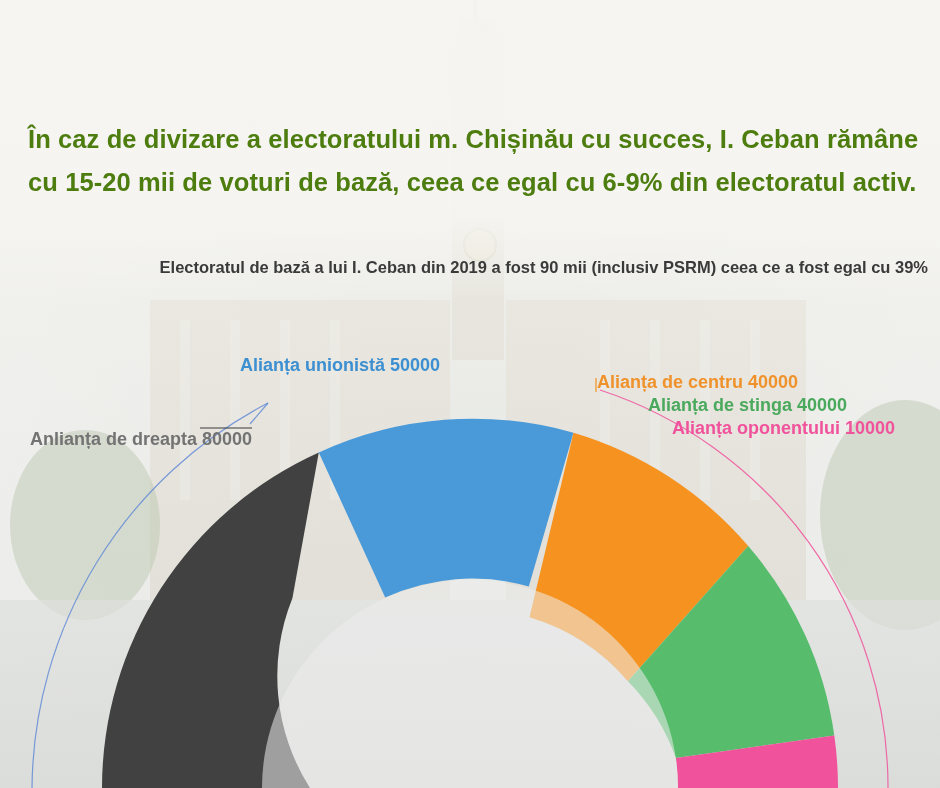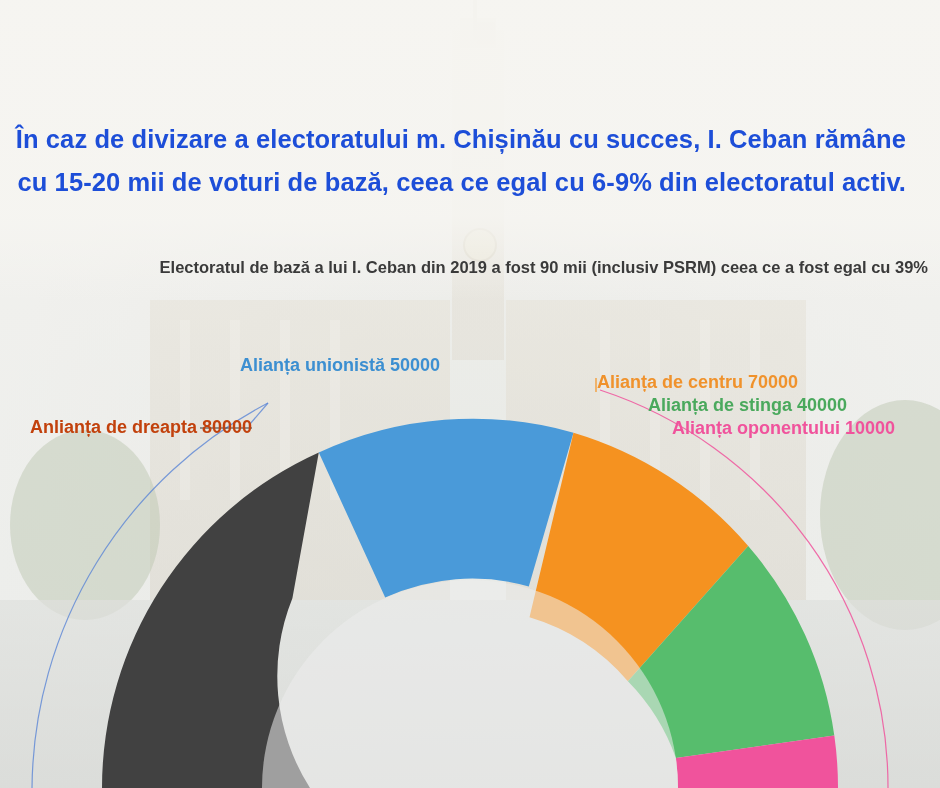--- a/index.html
+++ b/index.html
@@ -30,36 +30,35 @@
   .colon{position:absolute;top:320px;width:10px;height:180px;background:rgba(255,255,255,.35);opacity:.5;}
   .tree{position:absolute;border-radius:50%;background:#b9c9a6;opacity:.5;}
   .ground{position:absolute;left:0;top:600px;width:940px;height:188px;background:linear-gradient(180deg,#dfe1dc,#d3d6d1);opacity:.7;}
 
   
   .headerwrap{
     position:absolute;left:0;top:0;width:940px;height:300px;
     background:linear-gradient(180deg, rgba(246,245,241,0.92) 0%, rgba(246,245,241,0.88) 72%, rgba(246,245,241,0.0) 100%);
   }
   #title{
-    position:absolute;left:6px;top:118px;width:900px;
-    font-size:25.5px;line-height:43px;font-weight:700;color:#1d4ed8;
+    position:absolute;left:28px;top:118px;width:900px;
+    font-size:25.5px;line-height:43px;font-weight:700;color:#4d7c0f;
     letter-spacing:.1px;
-    text-align:right;
   }
   #subtitle{
     position:absolute;left:18px;top:258px;width:910px;
     font-size:16.5px;font-weight:700;color:#3a3a3a;text-align:right;
   }
 
   
   #chart{position:absolute;left:0;top:300px;width:940px;height:488px;}
   svg{display:block;}
 
   .lbl{position:absolute;font-size:18px;font-weight:700;white-space:nowrap;}
-  #lbl-right{left:30px;top:417px;color:#c2410c;}
+  #lbl-right{left:30px;top:429px;color:#737373;}
   #lbl-union{left:240px;top:355px;color:#3c8fd1;}
   #lbl-centru{left:597px;top:372px;color:#f0922c;}
   #lbl-stinga{left:648px;top:395px;color:#4aa95d;text-align:right;}
   #lbl-oponent{left:672px;top:418px;color:#f0539c;}
 </style>
 </head>
 <body>
 
 <div id="bg">
   <div class="bldg spire"></div>
@@ -106,15 +105,15 @@
 
     <path d="M 834.3 435.5 A 368 368 0 0 1 838 488 L 678 488 A 208 208 0 0 0 675.9 458.1 Z" fill="#f0539c"></path>
 
     <path d="M 262 488 A 208 208 0 0 1 678 488 Z" fill="#ececec" opacity="0.55"></path>
   </svg>
 
 </div>
 
 <div class="lbl" id="lbl-right">Anlianța de dreapta 80000</div>
 <div class="lbl" id="lbl-union">Alianța unionistă 50000</div>
-<div class="lbl" id="lbl-centru">Alianța de centru 70000</div>
+<div class="lbl" id="lbl-centru">Alianța de centru 40000</div>
 <div class="lbl" id="lbl-stinga">Alianța de stinga 40000</div>
 <div class="lbl" id="lbl-oponent">Alianța oponentului 10000</div>
 
 </body></html>

